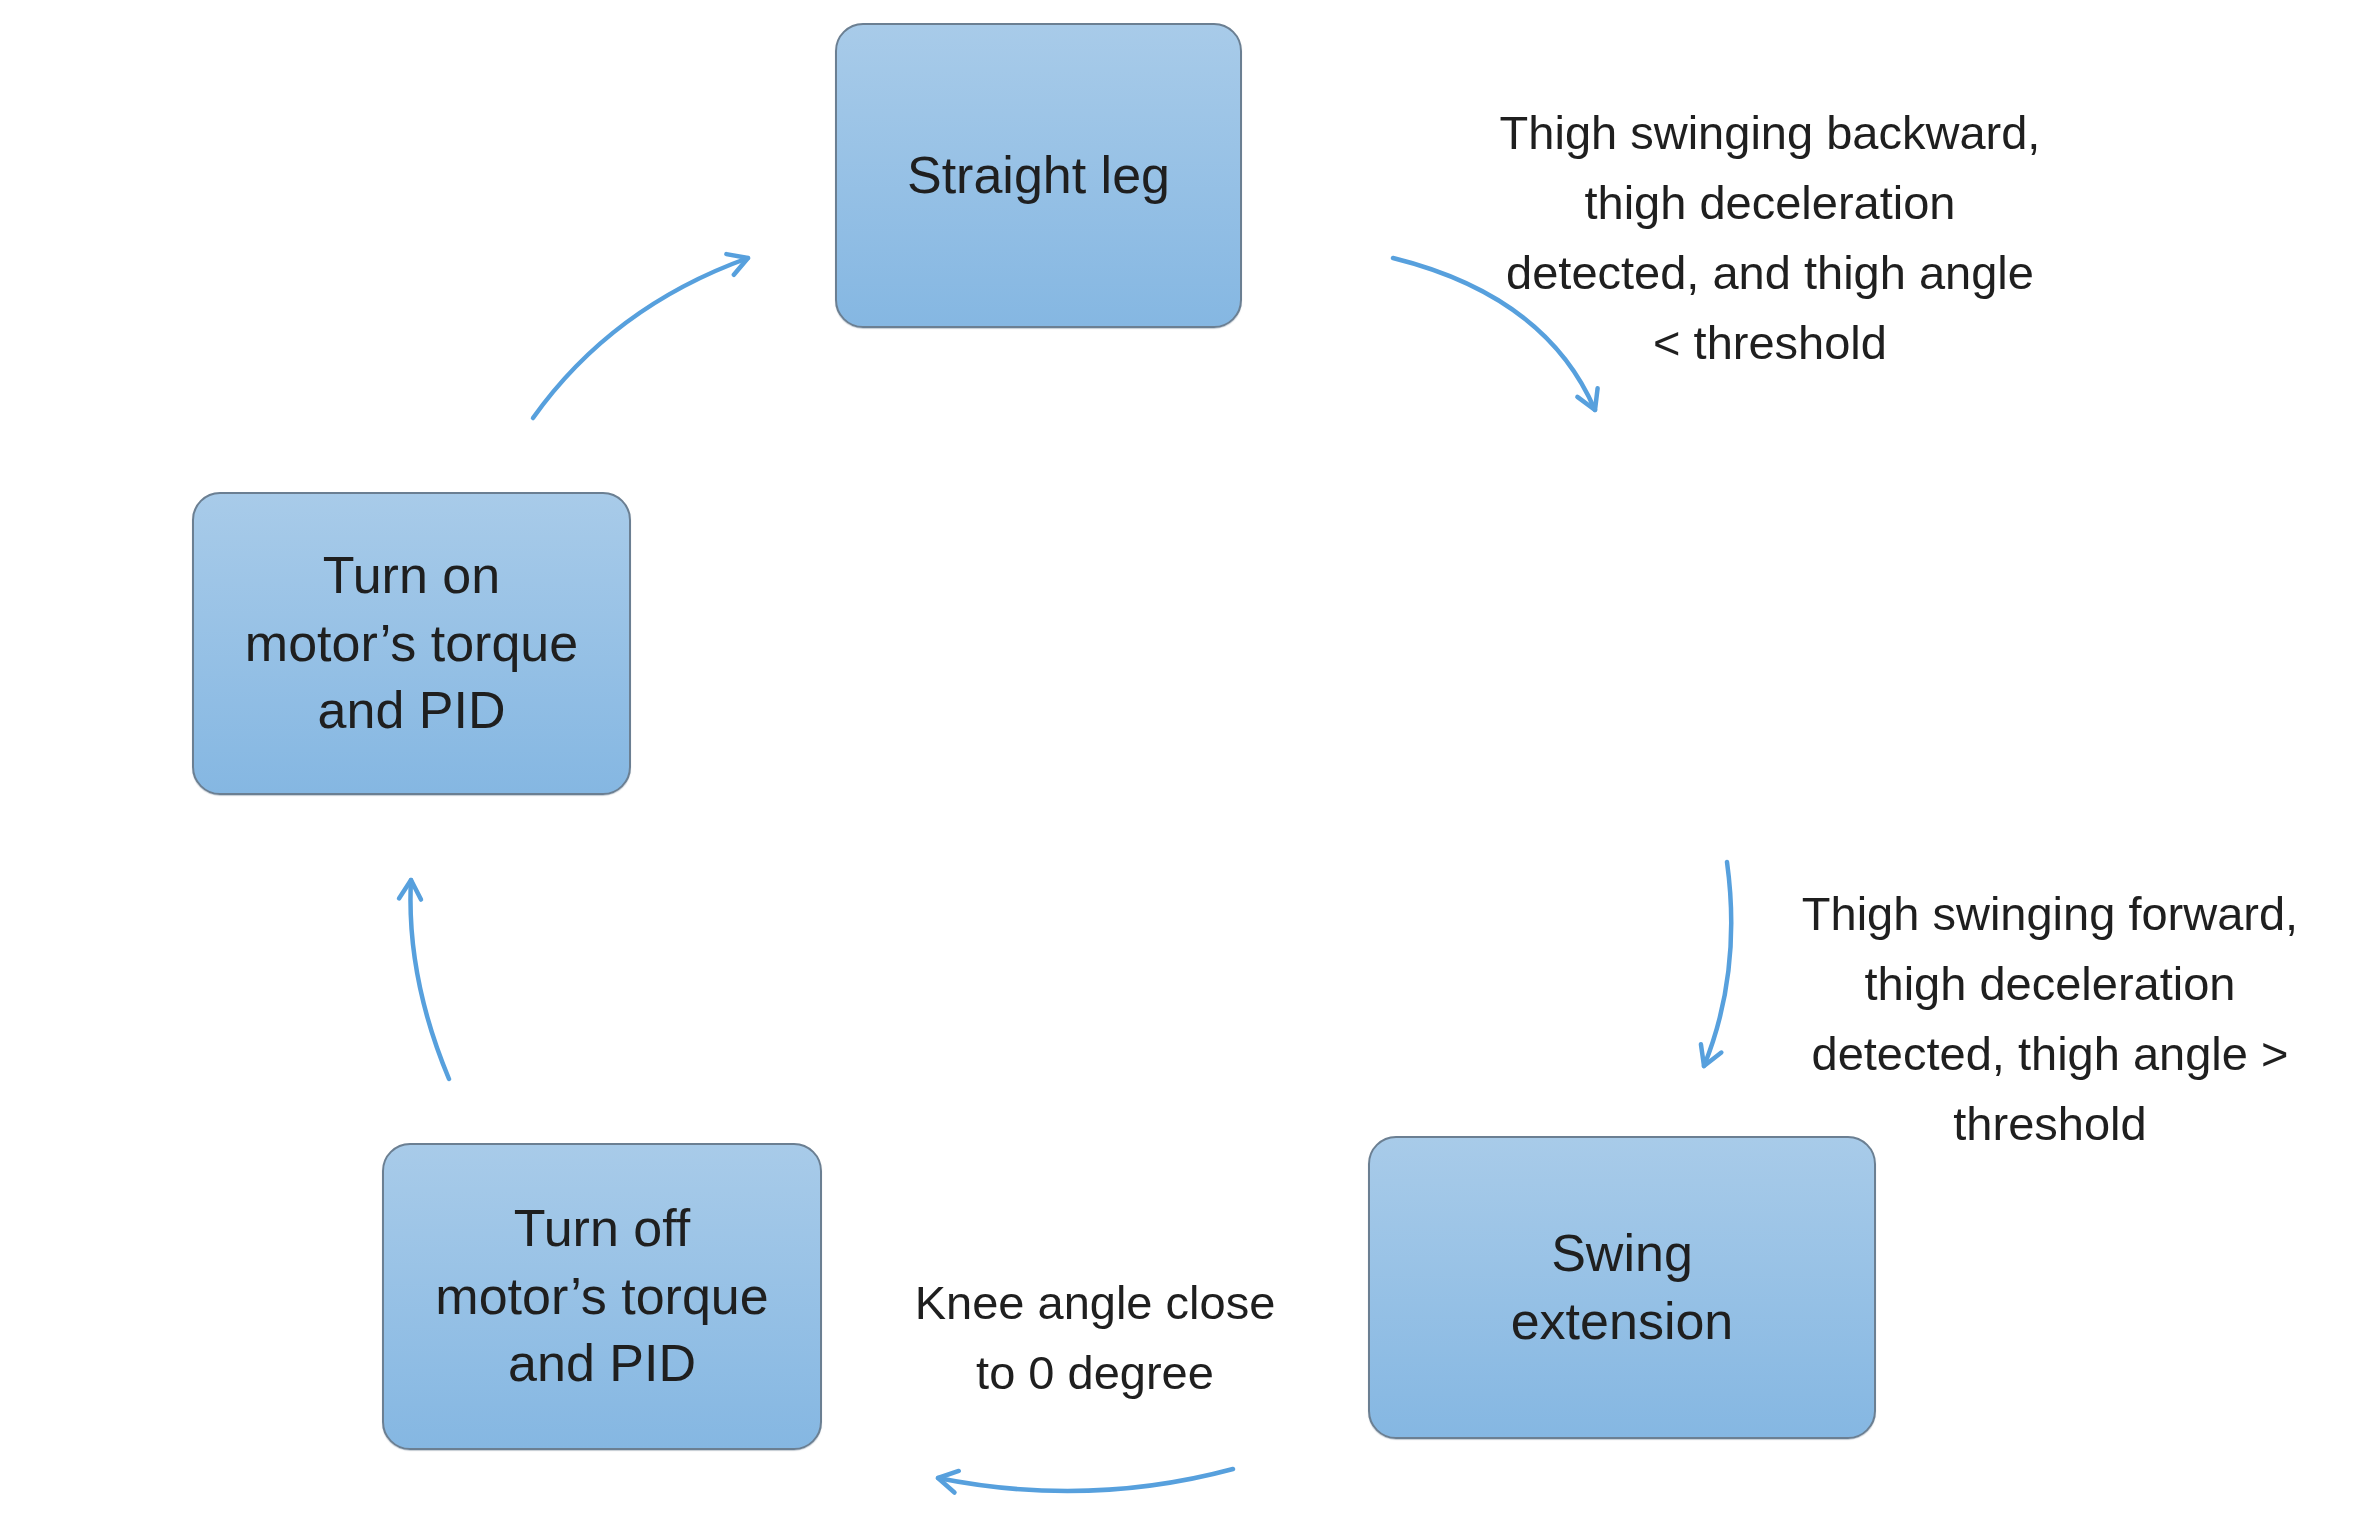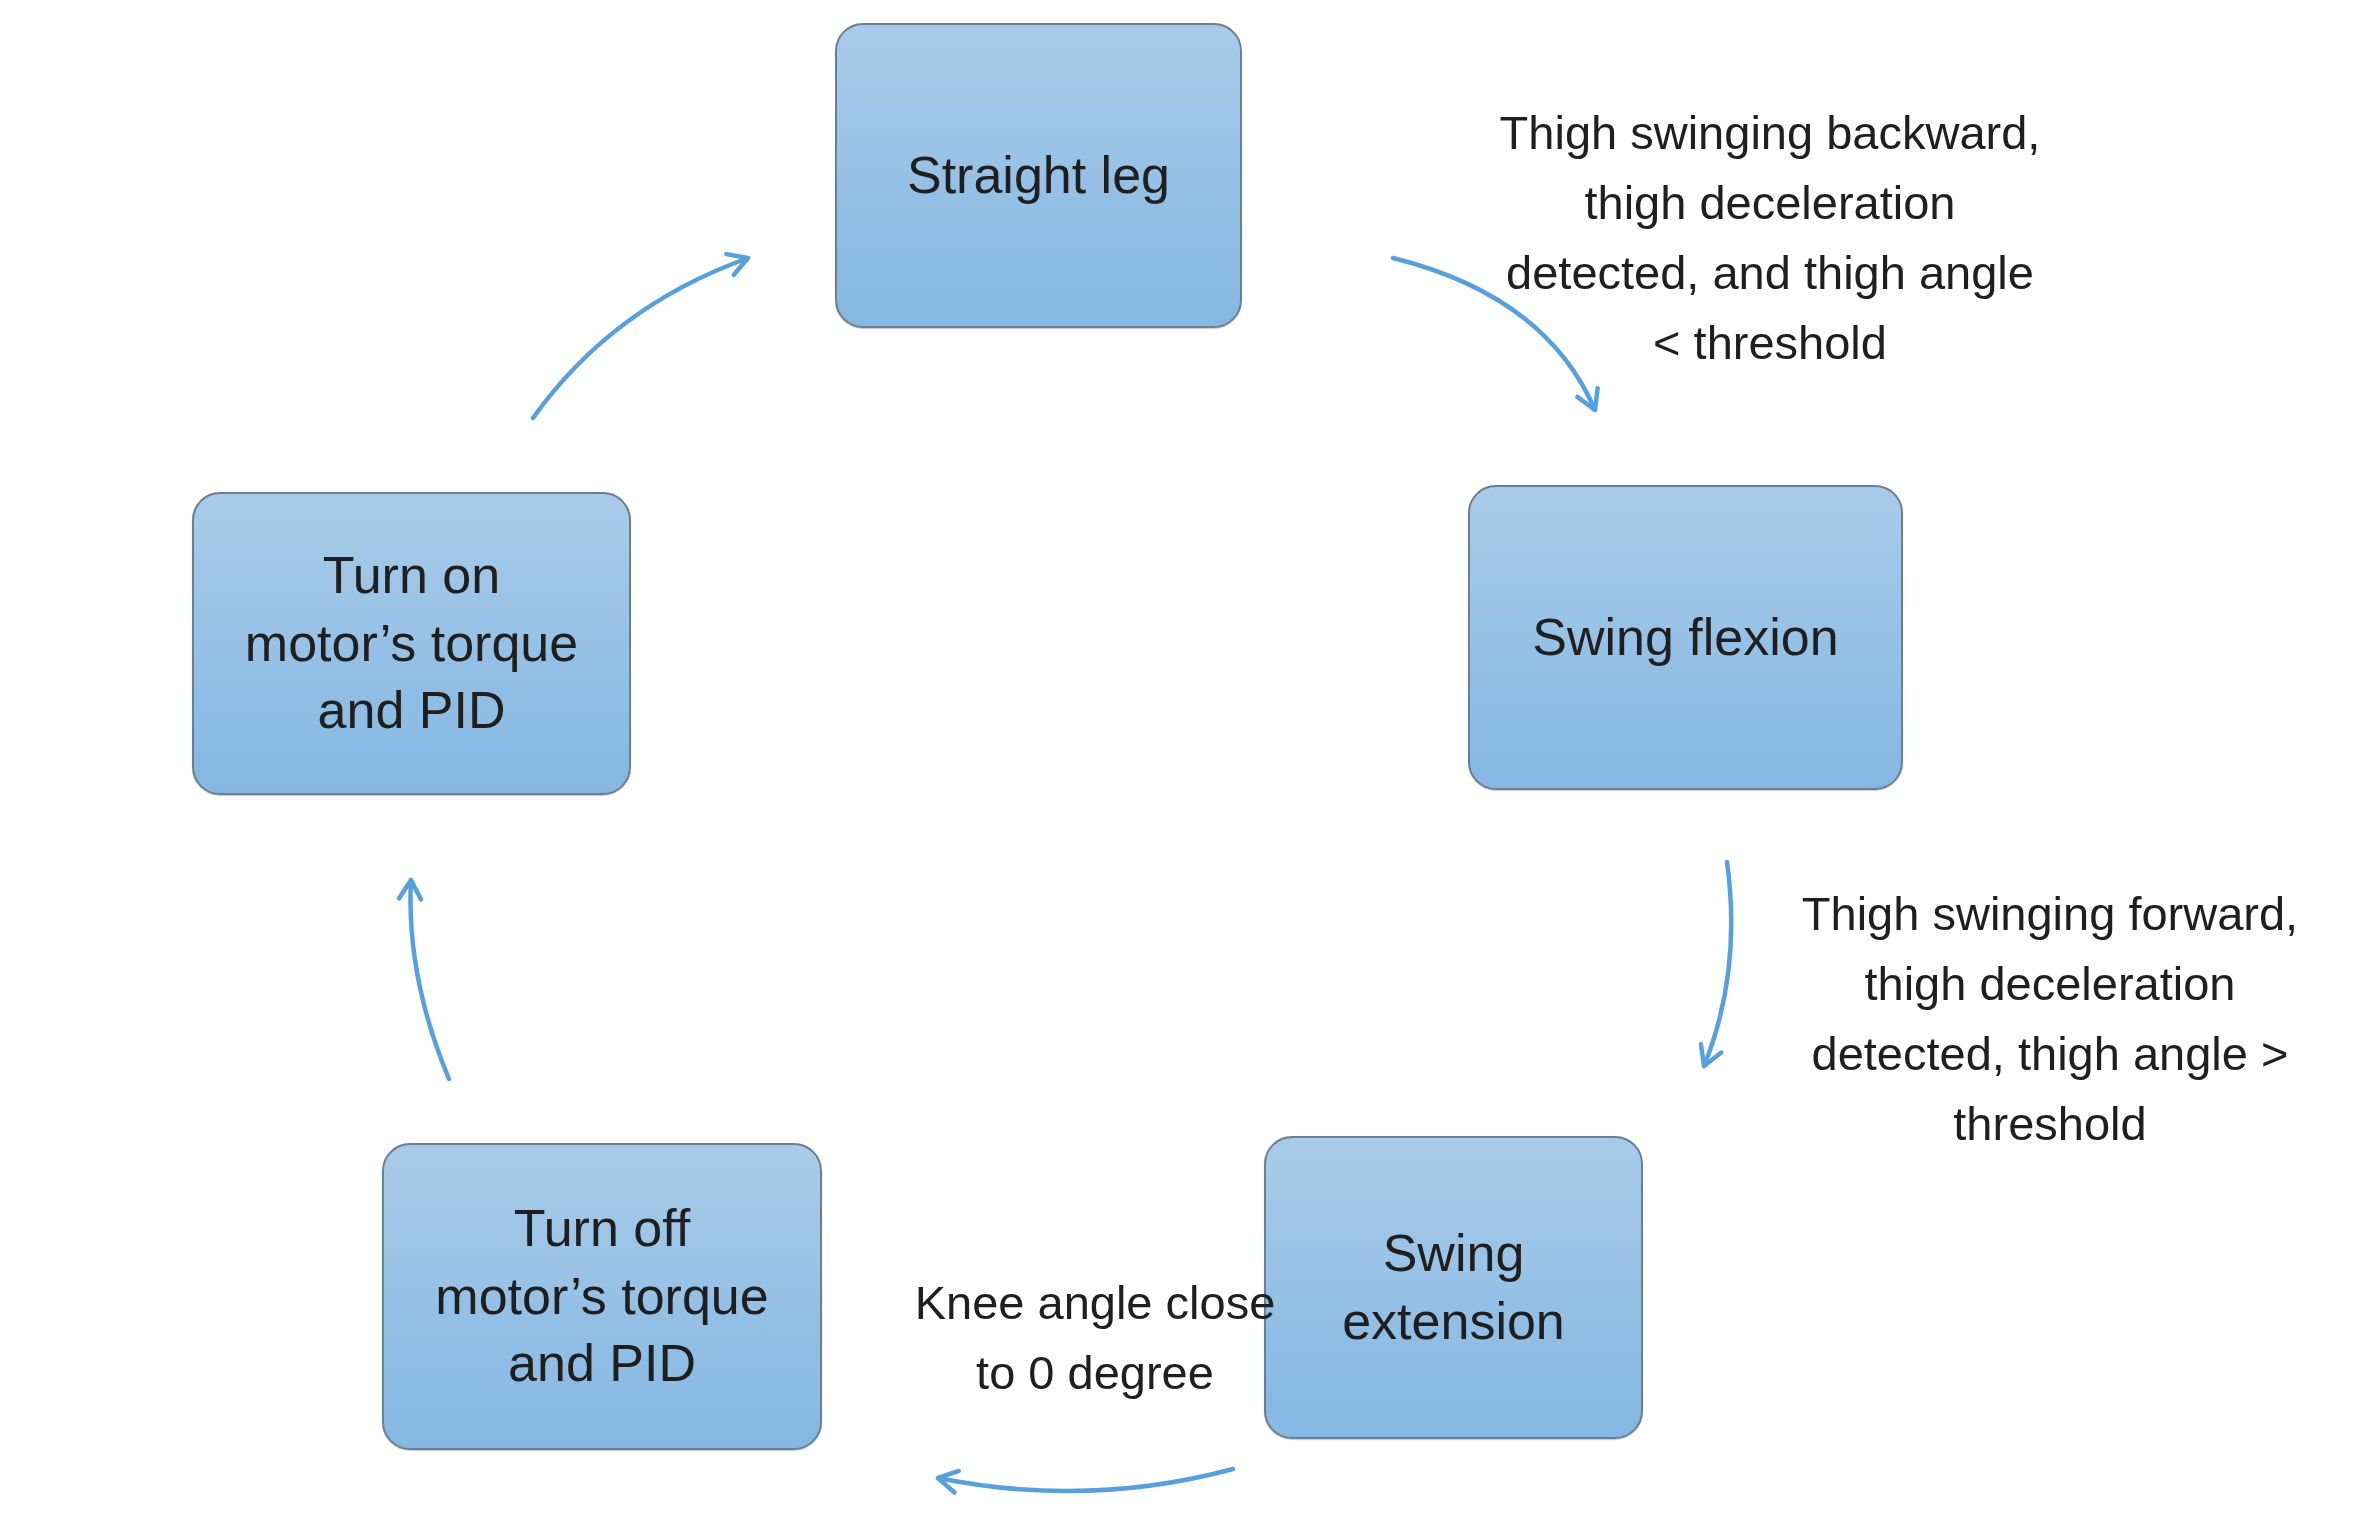--- a/index.html
+++ b/index.html
@@ -53,21 +53,21 @@
   .transition-label{
     position:absolute;
     text-align:center;
     font-size:47px;
     line-height:1.49;
     white-space:pre-line;
   }
   
   .pos-straight-leg   {left:835px;  top:23px;   width:407px; height:305px;}
   .pos-swing-flexion  {left:1468px; top:485px;  width:435px; height:305px;}
-  .pos-swing-extension{left:1264px; top:1136px; width:379px; height:303px;}
+  .pos-swing-extension{left:1368px; top:1136px; width:508px; height:303px;}
   .pos-turn-off       {left:382px;  top:1143px; width:440px; height:307px;}
   .pos-turn-on        {left:192px;  top:492px;  width:439px; height:303px;}
   
   .pos-label-backward {left:1430px; top:70px;   width:680px;margin-top:28px;}
   .pos-label-forward  {left:1730px; top:879px;  width:640px;}
   .pos-label-close0   {left:860px;  top:1268px; width:470px;}
   .pos-label-le0      {left:5px;    top:914px;  width:370px;}
   .pos-label-minknee  {left:325px;  top:180px;  width:410px;}
 </style>
 </head>
@@ -85,23 +85,20 @@
     <path class="arrow" d="M 1727,862 Q 1742,972 1704,1066" marker-end="url(#ah)"></path>
     <path class="arrow" d="M 1233,1469 Q 1088,1508 938,1478" marker-end="url(#ah)"></path>
     <path class="arrow" d="M 449,1079 Q 406,976 411,880" marker-end="url(#ah)"></path>
     <path class="arrow" d="M 533,418 Q 612,307 748,258" marker-end="url(#ah)"></path>
   </svg>
 
   <div class="state-box pos-straight-leg">
     <span>Straight leg</span>
   </div>
 
-  <div class="state-box pos-swing-flexion">
-    <span>Swing flexion</span>
-  </div>
 
   <div class="state-box pos-swing-extension">
     <span>Swing
 extension</span>
   </div>
 
   <div class="state-box pos-turn-off">
     <span>Turn off
 motor’s torque
 and PID</span>

